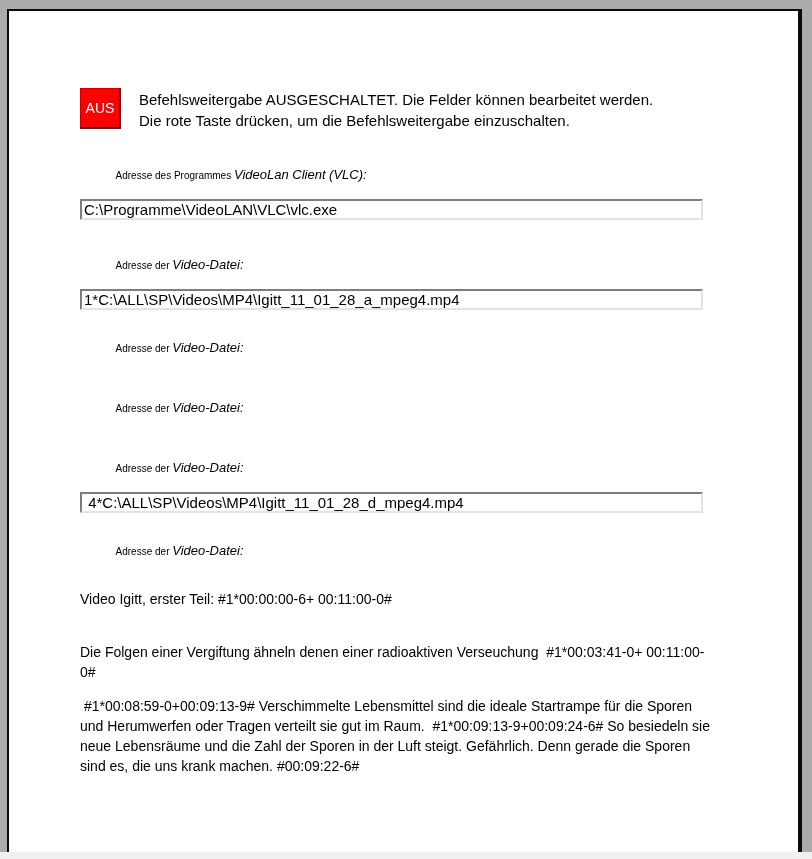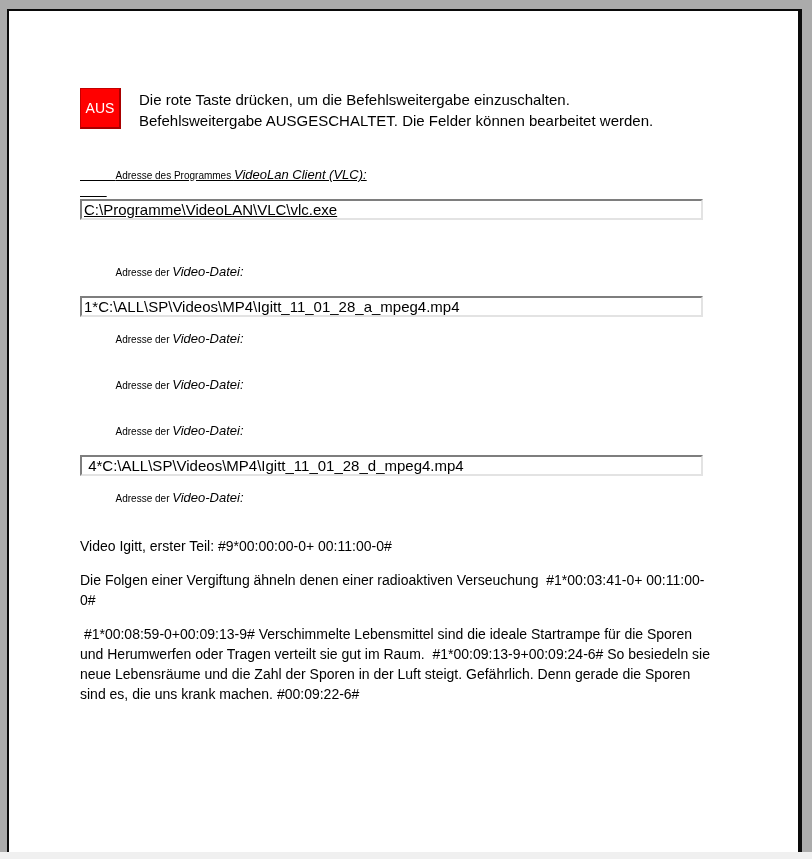--- a/index.html
+++ b/index.html
@@ -43,22 +43,22 @@
     display: flex; align-items: center; justify-content: center;
     cursor: pointer;
   }
   .banner-text {
     margin-left: 18px;
     padding-top: 2px;
     font-size: 15px;
     line-height: 20.5px;
   }
   
-  .field { }
-  .field.program { margin-bottom: 30px; text-decoration: underline; }
+  .field { margin-bottom: 16px; }
+  .field.program { margin-bottom: 23px; }
   .field-label { white-space: pre-wrap; margin-bottom: 2px; line-height: 14px; }
   .lbl-small  { font-size: 10px; }
   .lbl-italic { font-size: 13px; font-style: italic; }
   input.path-input {
     display: block;
     width: 623px; height: 21px;
     font-family: "Liberation Sans", sans-serif;
     font-size: 15px;
     color: #000;
     background: #fff;
@@ -66,34 +66,34 @@
     border-left: 2px solid #7e7e7e;
     border-right:  2px solid #e3e3e3;
     border-bottom: 2px solid #e3e3e3;
     border-radius: 0;
     padding: 0 2px;
     outline: none;
   }
   
   .doc-text { margin-top: 16px; width: 636px; font-size: 14px; line-height: 20px; }
   .doc-text p { white-space: pre-wrap; }
-  .gap-blank { margin-top: 14px; }  
+  .gap-blank { margin-top: 33px; }  
   .gap-half  { margin-top: 14px; }
 </style>
 </head>
 <body>
 
 <div class="page">
   <div class="page-content">
 
     <div class="banner">
       <button class="aus-btn">AUS</button>
       <div class="banner-text">
+        <div>Befehlsweitergabe AUSGESCHALTET. Die Felder können bearbeitet werden.</div>
         <div>Die rote Taste drücken, um die Befehlsweitergabe einzuschalten.</div>
-        <div>Befehlsweitergabe AUSGESCHALTET. Die Felder können bearbeitet werden.</div>
       </div>
     </div>
 
     <div class="field program">
       <div class="field-label">
         <span class="lbl-small">Adresse des Programmes </span><span class="lbl-italic">VideoLan Client (VLC):</span>
       </div>
       <input class="path-input" type="text" value="C:\Programme\VideoLAN\VLC\vlc.exe" style="">
     </div>
 
@@ -123,21 +123,21 @@
       <input class="path-input" type="text" value=" 4*C:\ALL\SP\Videos\MP4\Igitt_11_01_28_d_mpeg4.mp4" style="">
     </div>
 
     <div class="field">
       <div class="field-label">
         <span class="lbl-small">Adresse der </span><span class="lbl-italic">Video-Datei:</span>
       </div>
     </div>
 
     <div class="doc-text">
-      <p>Video Igitt, erster Teil: #9*00:00:00-0+ 00:11:00-0#</p>
+      <p>Video Igitt, erster Teil: #1*00:00:00-6+ 00:11:00-0#</p>
       <p class="gap-blank">Die Folgen einer Vergiftung ähneln denen einer radioaktiven Verseuchung  #1*00:03:41-0+ 00:11:00-0#</p>
       <p class="gap-half"> #1*00:08:59-0+00:09:13-9# Verschimmelte Lebensmittel sind die ideale Startrampe für die Sporen und Herumwerfen oder Tragen verteilt sie gut im Raum.  #1*00:09:13-9+00:09:24-6# So besiedeln sie neue Lebensräume und die Zahl der Sporen in der Luft steigt. Gefährlich. Denn gerade die Sporen sind es, die uns krank machen. #00:09:22-6#</p>
 
     </div>
 
   </div>
 </div>
 
 <div class="bottom-strip"></div>
 

